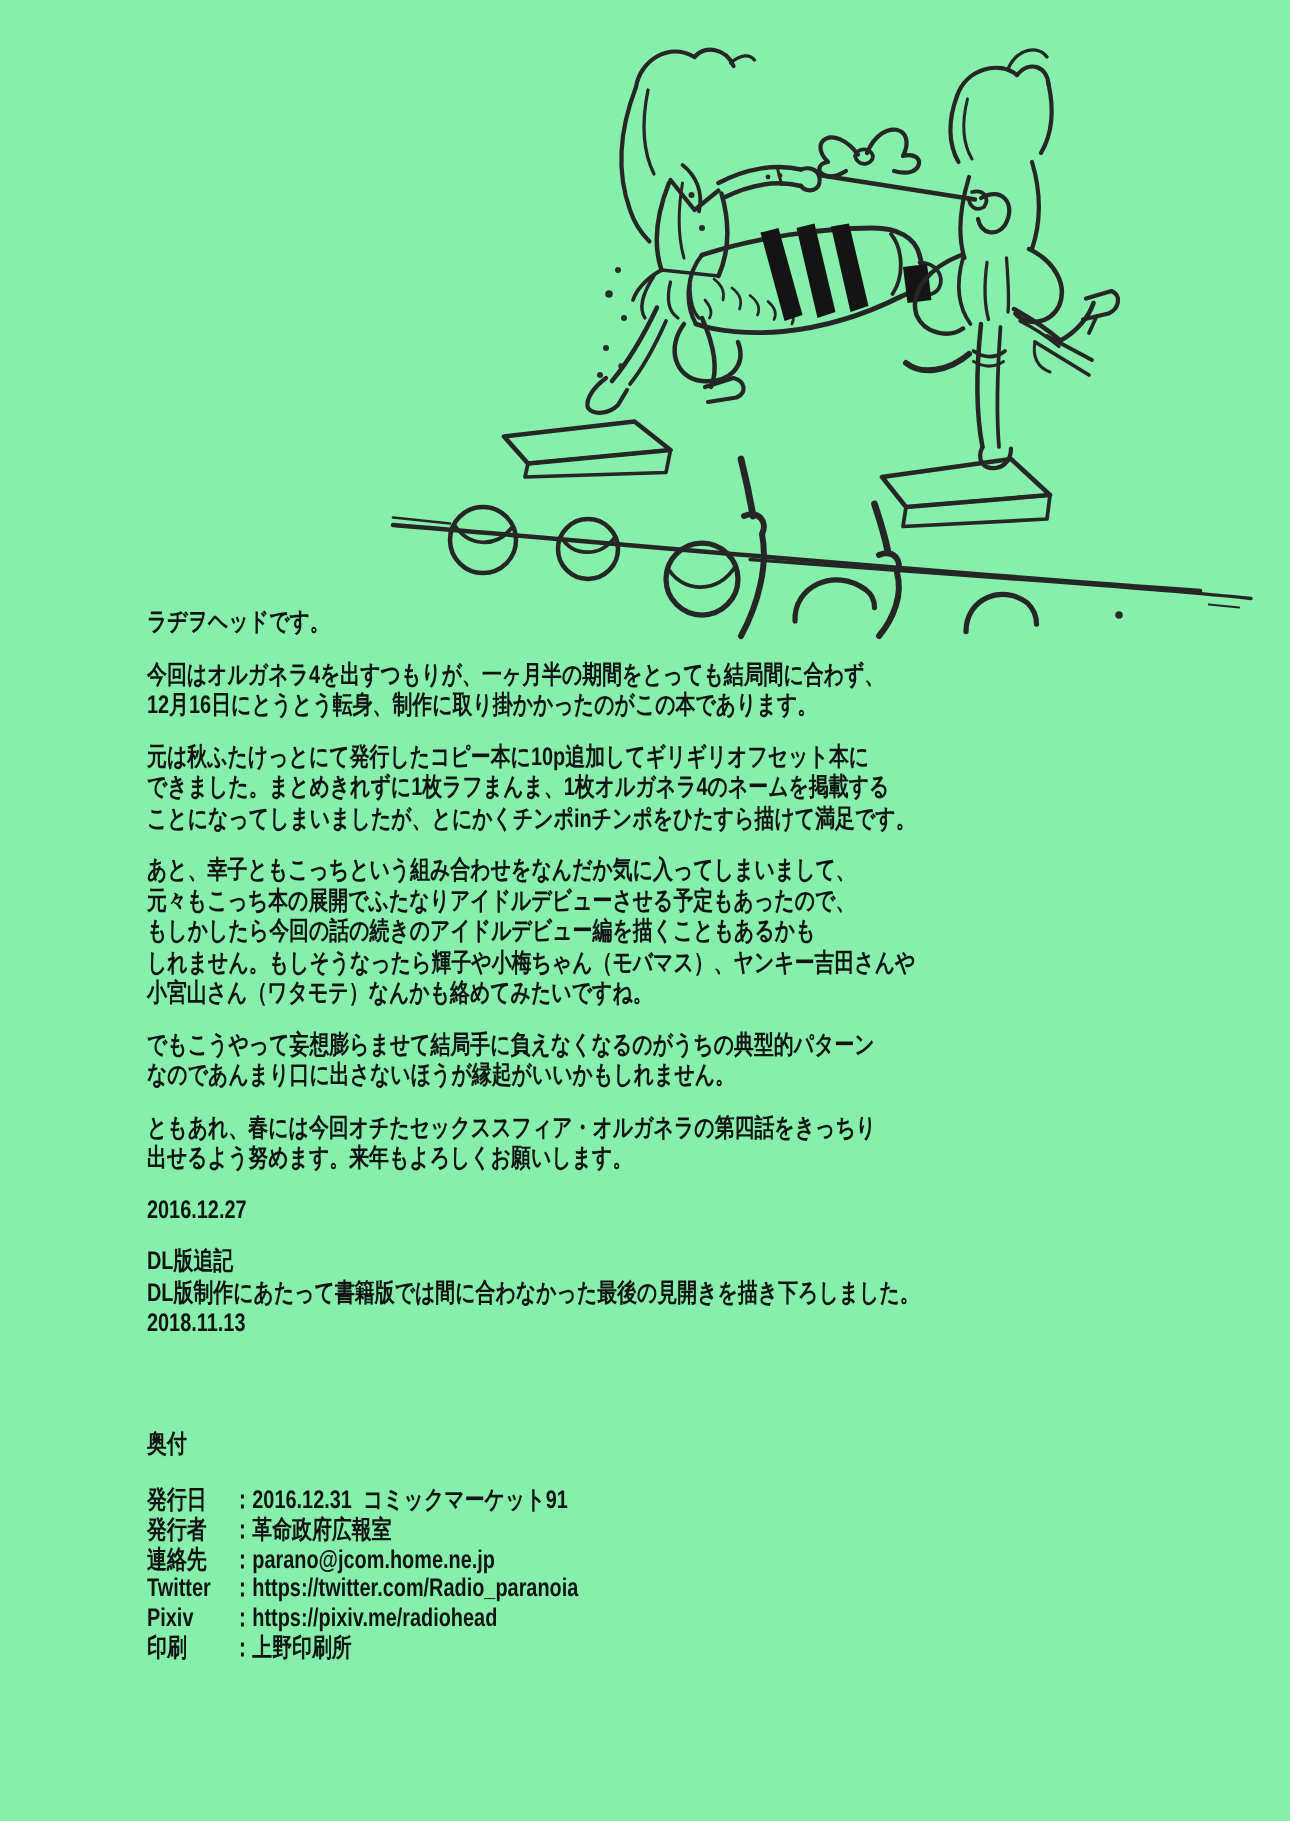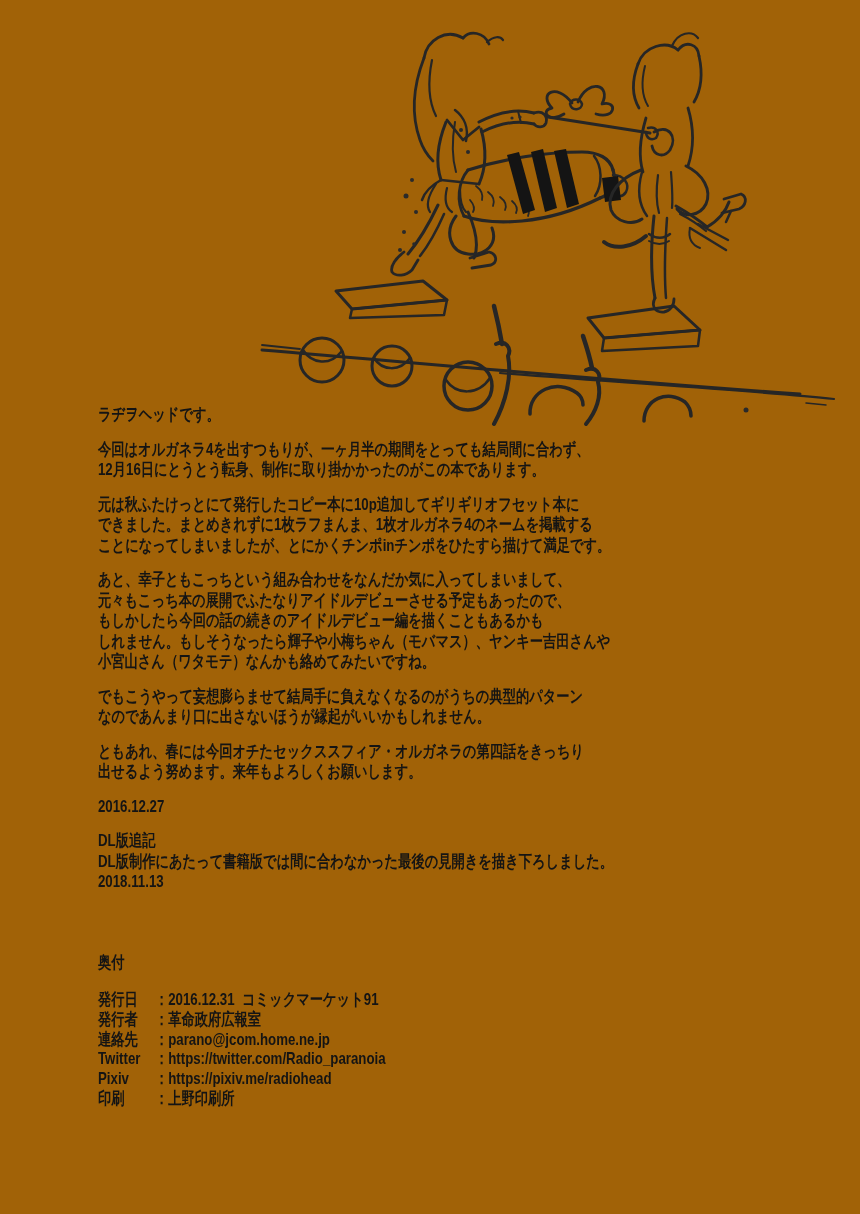--- a/index.html
+++ b/index.html
@@ -1,20 +1,20 @@
 <!DOCTYPE html>
 <html><head>
 <meta charset="utf-8">
 <style>
   html,body{margin:0;padding:0;}
   body{
     width:860px;height:1214px;background:#ffffff;position:relative;
     font-family:"Liberation Sans","DejaVu Sans",sans-serif;
   }
-  .page{position:absolute;inset:0;background:#a16207;overflow:hidden;padding-left:40px;}
+  .page{position:absolute;inset:0;background:#86efac;overflow:hidden;padding-left:40px;}
   .sketch{position:absolute;left:0;top:0;}
   .sk{fill:none;stroke:#262626;stroke-linecap:round;stroke-linejoin:round;}
   .censor{fill:#141414;stroke:none;}
   .spk{fill:#2a2a2a;stroke:none;}
 
   .text-col{
     position:absolute;left:98px;top:405px;width:770px;
     transform:scaleX(0.78);transform-origin:0 0;
     color:#141414;font-weight:bold;font-size:17px;
   }

